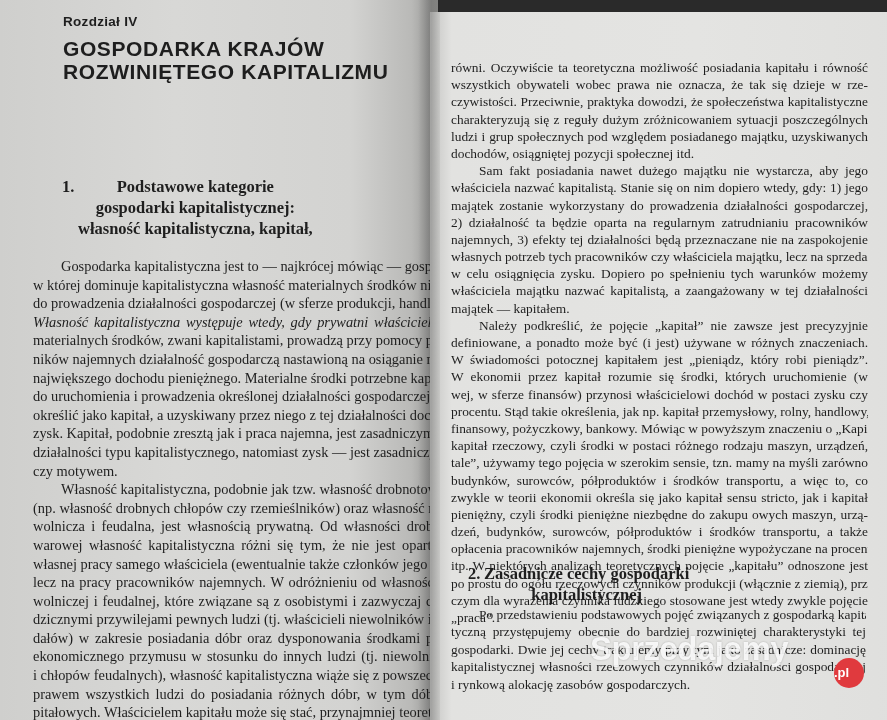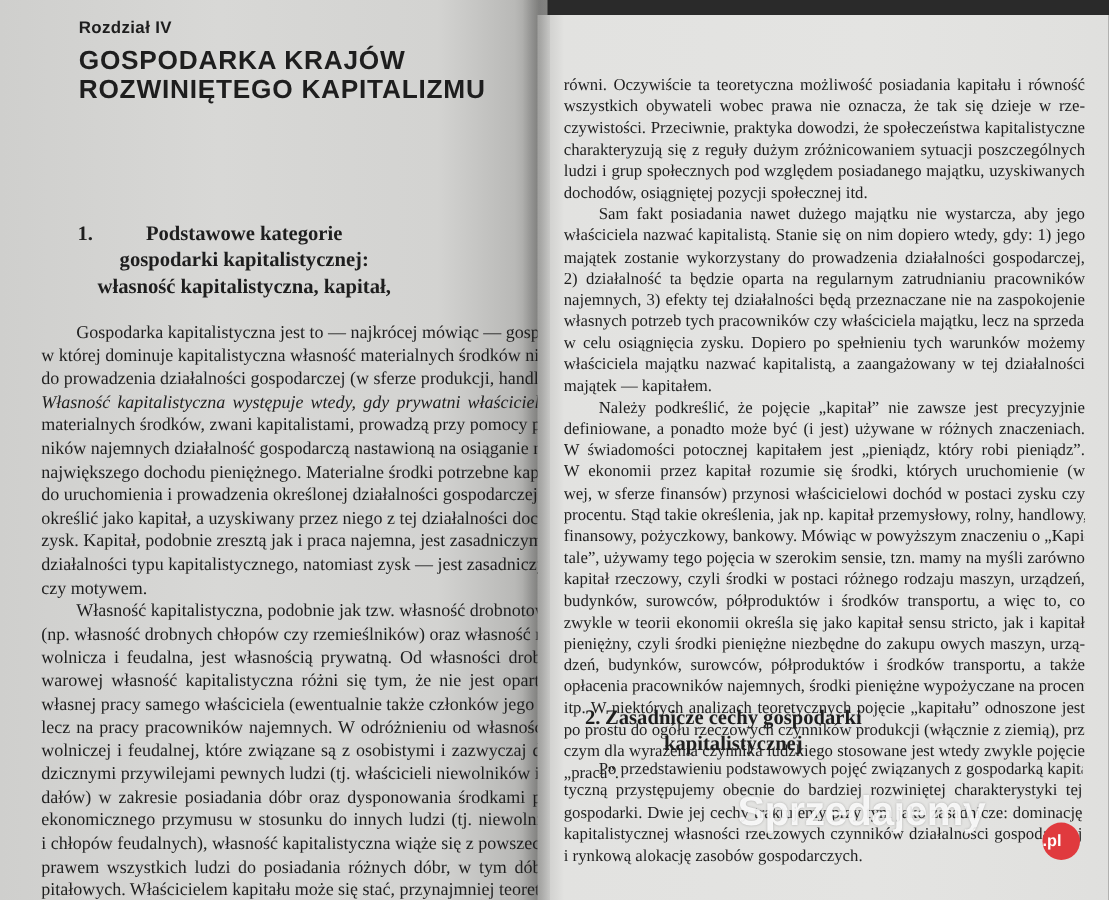--- a/index.html
+++ b/index.html
@@ -132,22 +132,22 @@
     <div class="line">w celu osiągnięcia zysku. Dopiero po spełnieniu tych warunków możemy</div>
     <div class="line">właściciela majątku nazwać kapitalistą, a zaangażowany w tej działalności</div>
     <div class="line last">majątek — kapitałem.</div>
     <div class="line indent">Należy podkreślić, że pojęcie „kapitał” nie zawsze jest precyzyjnie</div>
     <div class="line">definiowane, a ponadto może być (i jest) używane w różnych znaczeniach.</div>
     <div class="line">W świadomości potocznej kapitałem jest „pieniądz, który robi pieniądz”.</div>
     <div class="line">W ekonomii przez kapitał rozumie się środki, których uruchomienie (w</div>
     <div class="line">wej, w sferze finansów) przynosi właścicielowi dochód w postaci zysku czy</div>
     <div class="line">procentu. Stąd takie określenia, jak np. kapitał przemysłowy, rolny, handlowy,</div>
     <div class="line">finansowy, pożyczkowy, bankowy. Mówiąc w powyższym znaczeniu o „Kapi-</div>
+    <div class="line">kapitał rzeczowy, czyli środki w postaci różnego rodzaju maszyn, urządzeń,</div>
     <div class="line">tale”, używamy tego pojęcia w szerokim sensie, tzn. mamy na myśli zarówno</div>
-    <div class="line">kapitał rzeczowy, czyli środki w postaci różnego rodzaju maszyn, urządzeń,</div>
     <div class="line">budynków, surowców, półproduktów i środków transportu, a więc to, co</div>
     <div class="line">zwykle w teorii ekonomii określa się jako kapitał sensu stricto, jak i kapitał</div>
     <div class="line">pieniężny, czyli środki pieniężne niezbędne do zakupu owych maszyn, urzą-</div>
     <div class="line">dzeń, budynków, surowców, półproduktów i środków transportu, a także</div>
     <div class="line">opłacenia pracowników najemnych, środki pieniężne wypożyczane na procent</div>
     <div class="line">itp. W niektórych analizach teoretycznych pojęcie „kapitału” odnoszone jest</div>
     <div class="line">po prostu do ogółu rzeczowych czynników produkcji (włącznie z ziemią), przy</div>
     <div class="line">czym dla wyrażenia czynnika ludzkiego stosowane jest wtedy zwykle pojęcie</div>
     <div class="line last">„praca”.</div>
   </div>

